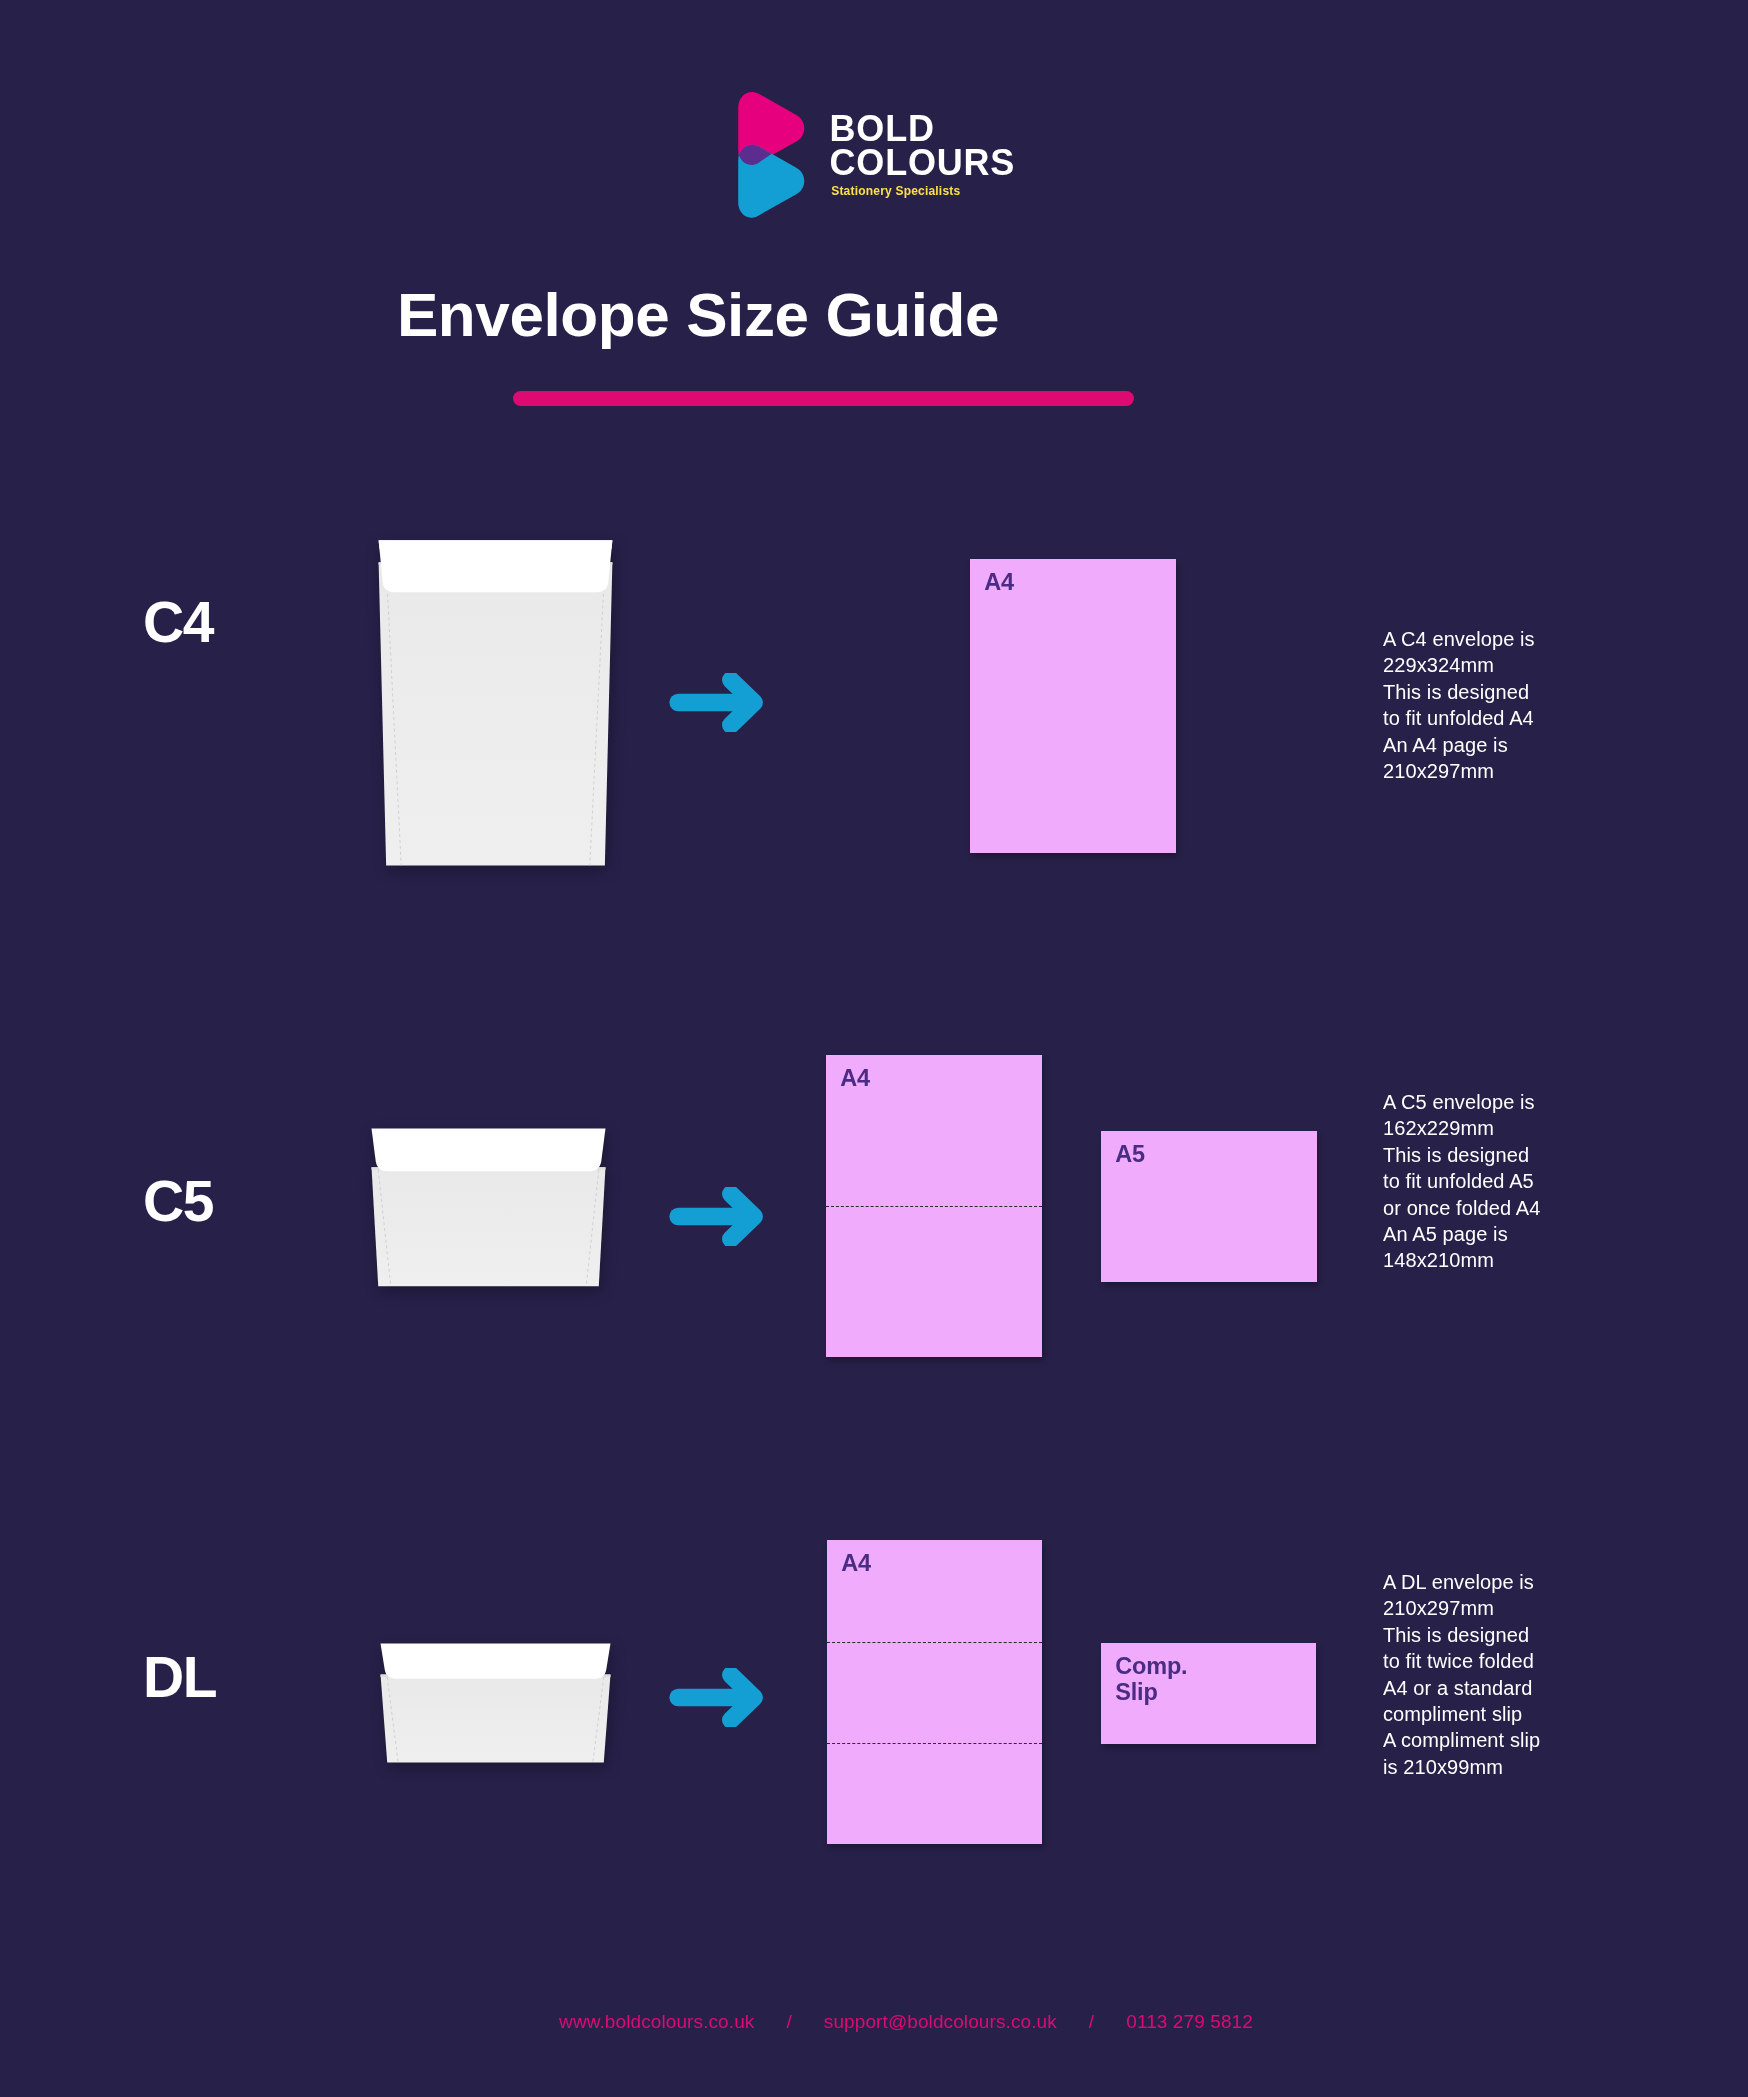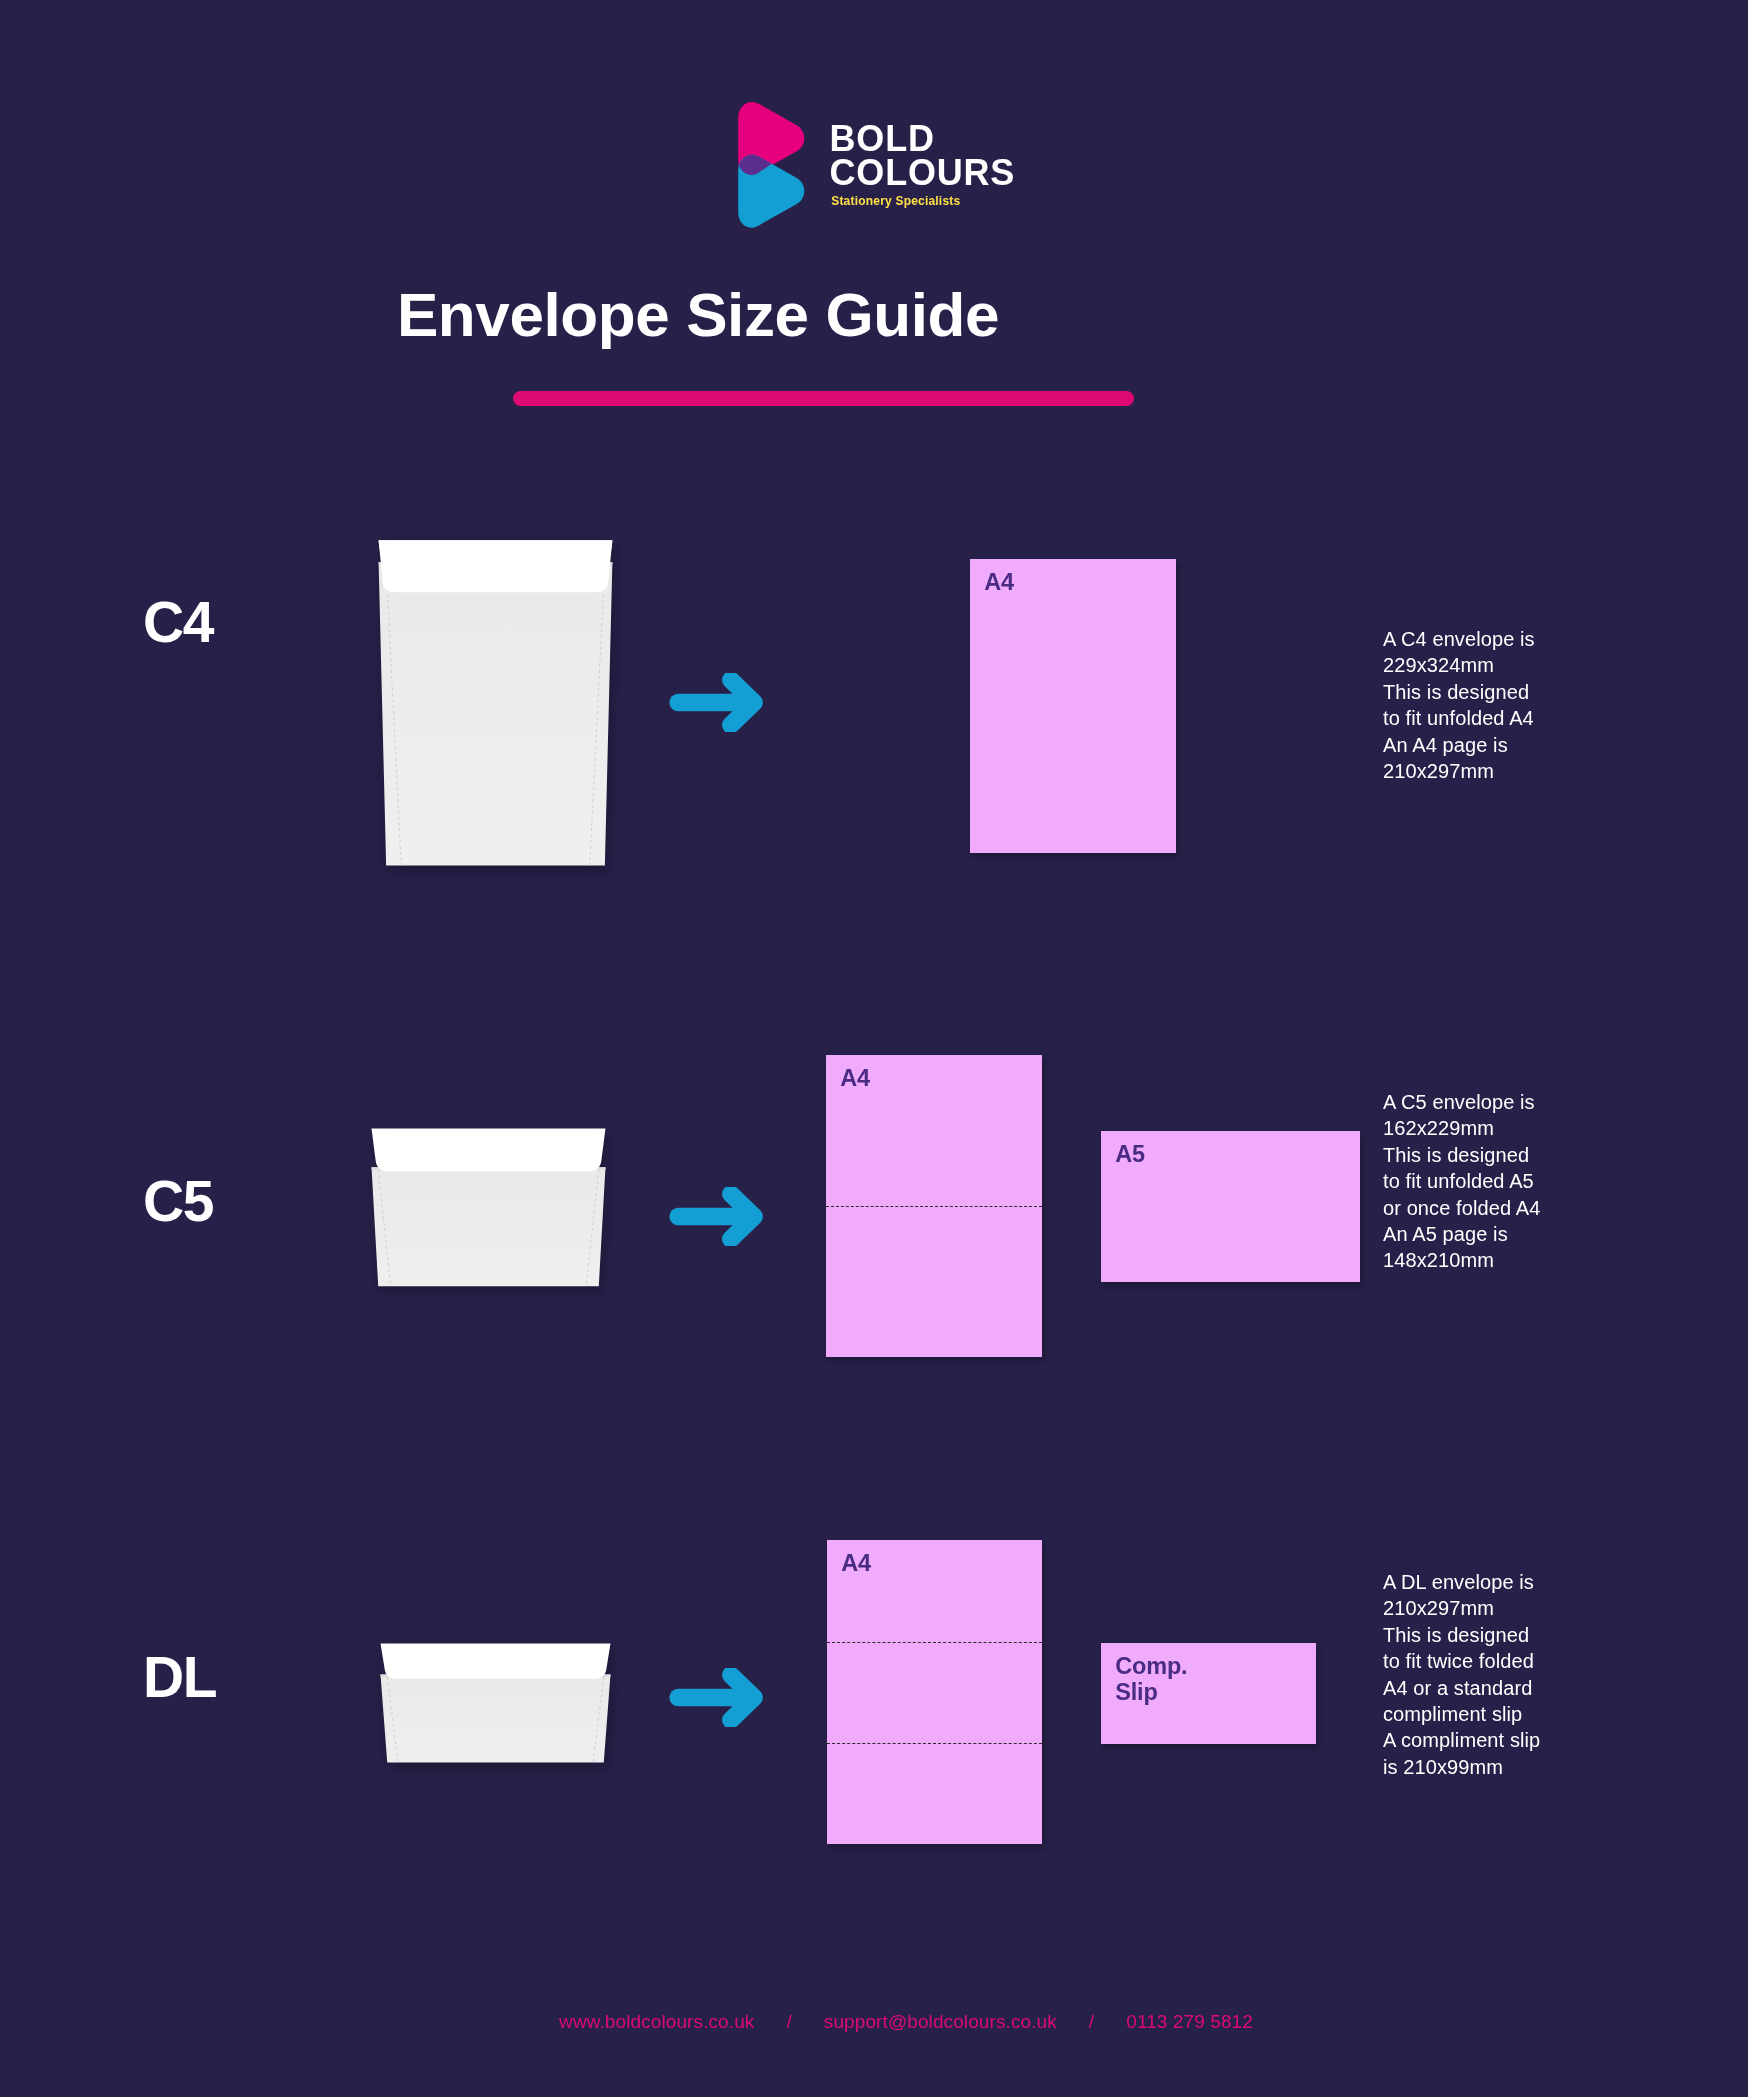--- a/index.html
+++ b/index.html
@@ -11,21 +11,21 @@
     height: 2097px;
     background: #272049;
     font-family: "Liberation Sans", sans-serif;
     overflow: hidden;
     position: relative;
   }
 
   
   .logo-block {
     position: absolute;
-    top: 96px;
+    top: 86px;
     left: 0;
     width: 1748px;
     display: flex;
     justify-content: center;
     align-items: center;
   }
   .logo-inner {
     display: flex;
     align-items: center;
     gap: 22.7px;
@@ -254,21 +254,21 @@
       <line x1="22" y1="70" x2="186" y2="70" stroke="#149FD4" stroke-width="42" stroke-linecap="round"></line>
       <polyline points="148,16 204,70 148,124" stroke="#149FD4" stroke-width="42" stroke-linecap="round" stroke-linejoin="round" fill="none"></polyline>
     </svg>
   </div>
 
   <div class="paper" style="left:826px; top:6.3px; width:216px; height:302px;">
     <div class="paper-label">A4</div>
     <div class="fold" style="top:151px;"></div>
   </div>
 
-  <div class="paper" style="left:1101px; top:82px; width:259px; height:151px;">
+  <div class="paper" style="left:1101px; top:82px; width:216px; height:151px;">
     <div class="paper-label">A5</div>
   </div>
 
   <div class="desc" style="left:1383px; top:40px;">A C5 envelope is
 162x229mm
 This is designed
 to fit unfolded A5
 or once folded A4
 An A5 page is
 148x210mm</div>

